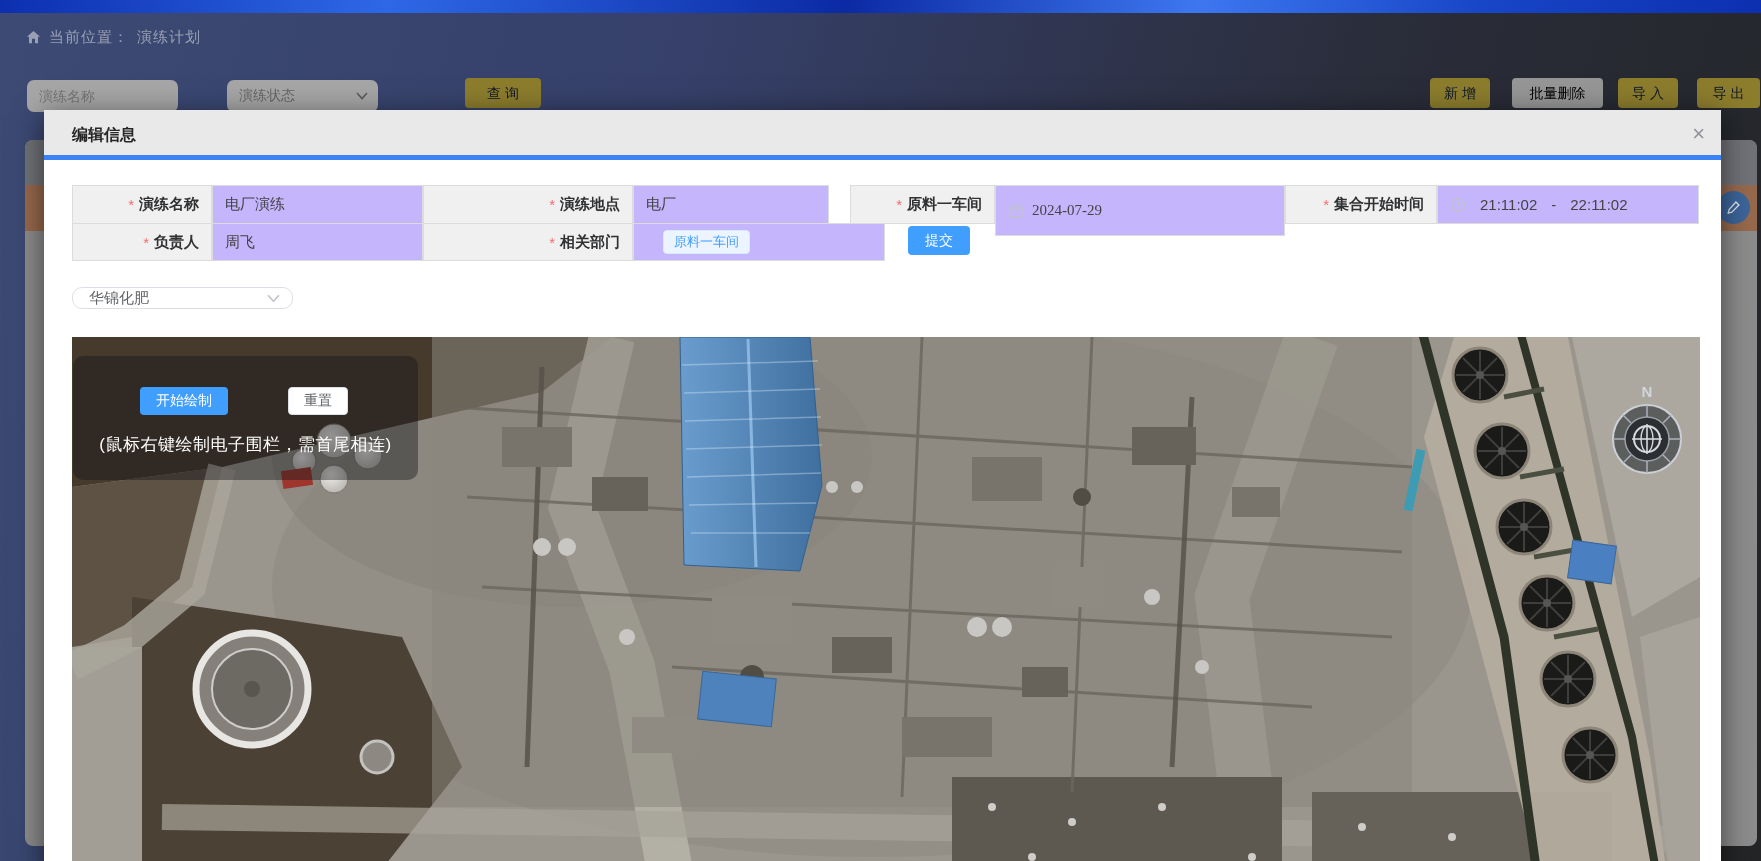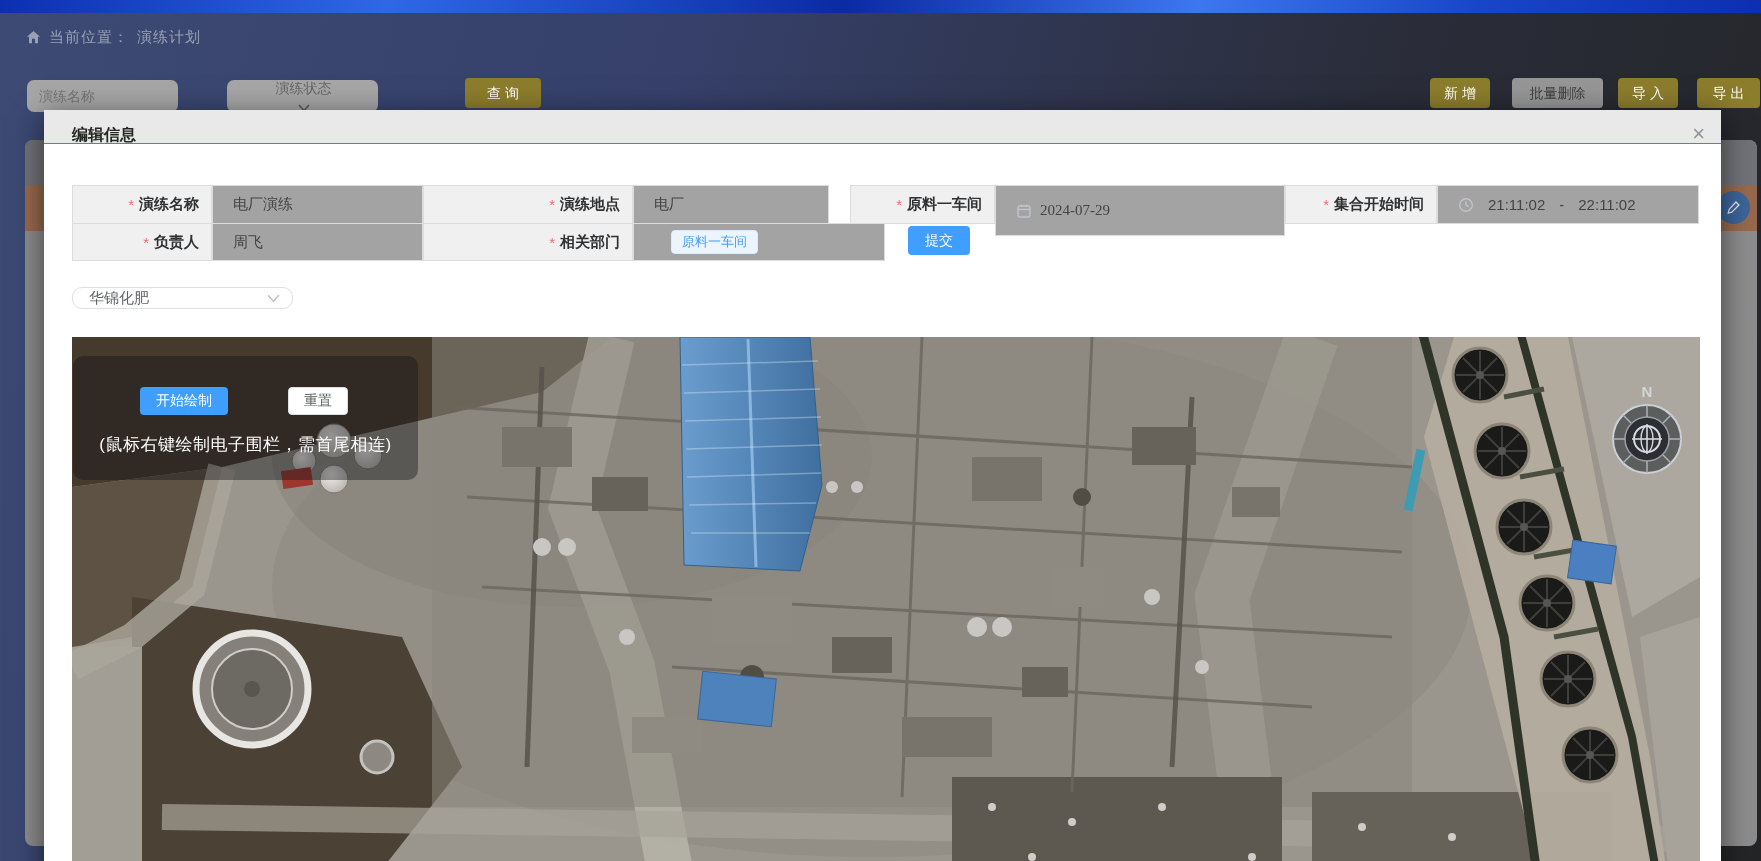--- a/index.html
+++ b/index.html
@@ -7,40 +7,40 @@
   .screen { position:relative; width:1761px; height:861px; overflow:hidden;
     background:linear-gradient(105deg,#3c4a74 0%,#36406a 35%,#2a2d3a 70%,#232526 100%); }
   .win-top { position:absolute; left:0; top:0; width:1761px; height:13px;
     background:linear-gradient(100deg,#0c2fb0 0%,#2e68e6 22%,#0b2aa4 48%,#3d77f0 68%,#1746c6 84%,#0c2fb0 100%); }
 
   
   .crumb-row { position:absolute; left:26px; top:28px; display:flex; align-items:center; gap:8px; color:#9aa0b4; font-size:15px; letter-spacing:1px; }
   .filter-input { position:absolute; top:80px; height:32px; background:#a6a6a6; border:none; border-radius:7px;
     color:#666; font-size:14px; padding:0 12px; }
   .fake-select { position:absolute; top:80px; height:32px; background:#a6a6a6; border-radius:7px; color:#666;
-    font-size:14px; display:flex; align-items:center; justify-content:space-between; padding:0 10px 0 12px;flex-direction:column; }
+    font-size:14px; display:flex; align-items:center; justify-content:space-between; padding:0 10px 0 12px; }
   .btn-dim { position:absolute; top:78px; height:30px; border:none; border-radius:4px; background:#8c7d2d;
-    color:#ffffff; font-size:14px; text-align:center; line-height:30px; cursor:pointer; }
-  .btn-dim.disabled { background:#969696; color:#404040; }
+    color:#0f172a; font-size:14px; text-align:center; line-height:30px; cursor:pointer; }
+  .btn-dim.disabled { background:#969696; color:#000000; }
   .under-panel { position:absolute; left:25px; top:140px; width:1732px; height:706px; background:#8c8c8c; border-radius:8px; overflow:hidden; }
   .under-head { position:absolute; left:0; top:0; width:100%; height:45px; background:#707277; }
   .under-row-selected { position:absolute; left:0; top:45px; width:100%; height:46px; background:#97694c; }
   .edit-circle { position:absolute; left:1692px; top:51px; width:33px; height:33px; border-radius:50%;
     background:#3c659a; display:flex; align-items:center; justify-content:center; }
 
   
   .modal { position:absolute; left:44px; top:110px; width:1677px; height:780px; background:#fff;
     box-shadow:0 6px 28px rgba(0,0,0,.55); }
-  .modal-head { position:absolute; left:0; top:0; width:100%; height:34px; background:#e9e9e9; border-bottom:1px solid #3b82f6; }
+  .modal-head { position:absolute; left:0; top:0; width:100%; height:50px; background:#e9e9e9; border-bottom:5px solid #3b82f6; }
   .modal-title { position:absolute; left:28px; top:0; line-height:50px; font-size:16px; font-weight:bold; color:#262626; }
   .modal-close { position:absolute; right:16px; top:11px; font-size:22px; color:#909399; cursor:pointer; line-height:26px; }
 
   .cell { position:absolute; border:1px solid #dcdcdc; display:flex; align-items:center; font-size:15px; color:#303133; }
   .cell.label { background:#f0f0f0; justify-content:flex-end; padding-right:12px; font-weight:600; }
-  .cell.value { background:#a3a3a3; justify-content:flex-start; padding-left:20px; font-weight:400; color:#444; }
+  .cell.value { background:#c4b5fd; justify-content:flex-start; padding-left:12px; font-weight:400; color:#444; }
   .req { color:#f56c6c; margin-right:5px; font-weight:400; }
   .tag { display:inline-block; background:#ecf5ff; border:1px solid #d9ecff; color:#409eff; border-radius:4px;
     padding:3px 10px; font-size:13px; line-height:16px;margin-left:17px; }
   .submit-btn { position:absolute; left:864px; top:116px; width:62px; height:29px; background:#409eff; color:#fff;
     border:none; border-radius:4px; font-size:14px; cursor:pointer; }
   .org-select { position:absolute; left:28px; top:177px; width:221px; height:22px; background:#fff;
     border:1px solid #dcdfe6; border-radius:10px; display:flex; align-items:center; justify-content:space-between;
     padding:0 12px 0 16px; font-size:15px; color:#606266; cursor:pointer; }
 
   .map-wrap { position:absolute; left:28px; top:227px; width:1628px; height:545px; overflow:hidden; background:#9a968d; }

